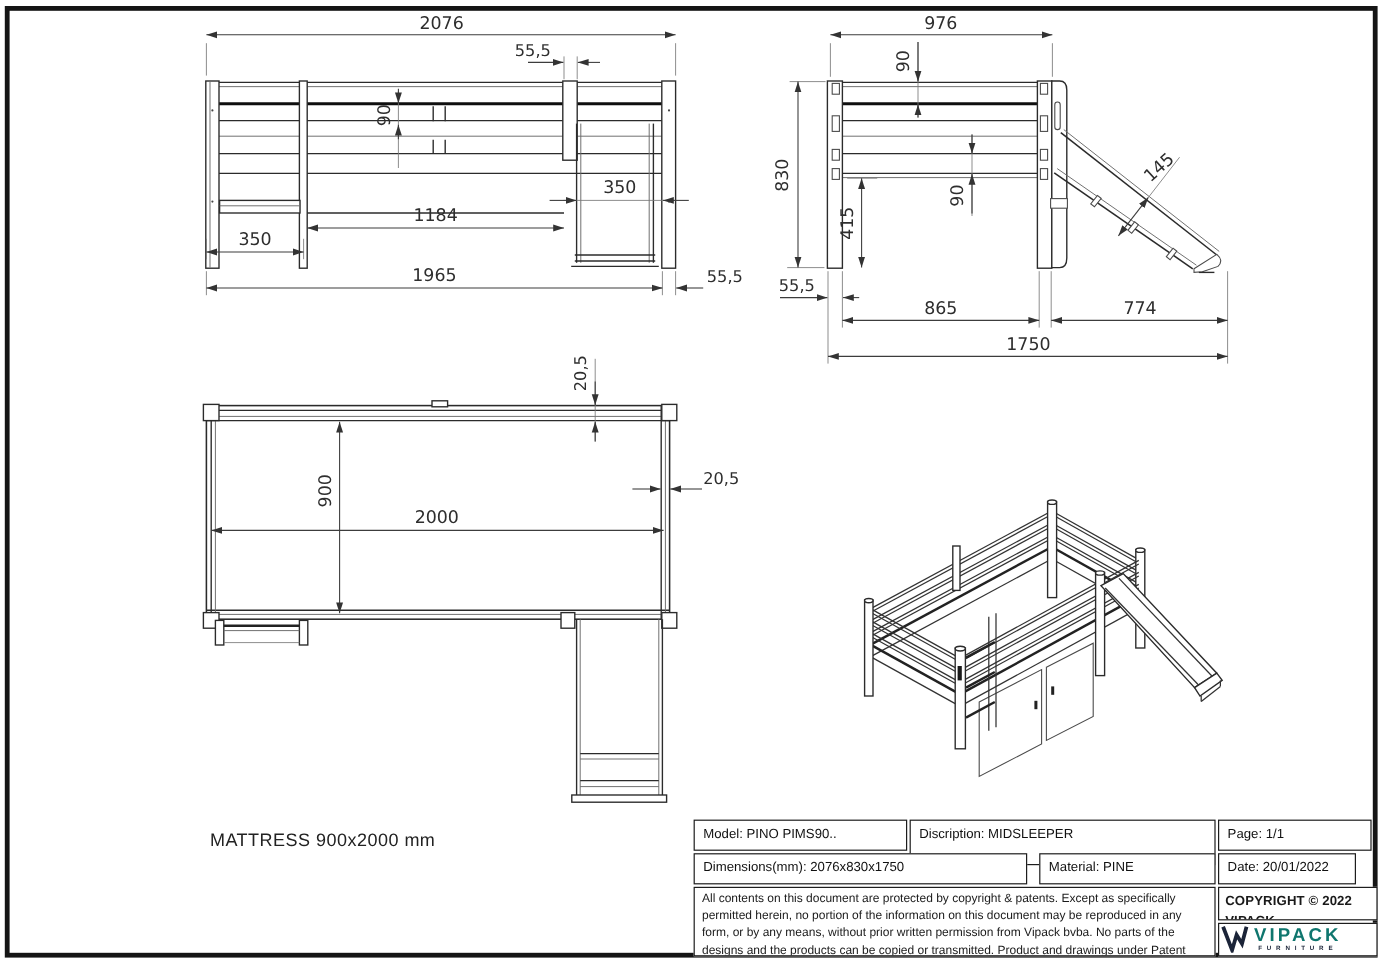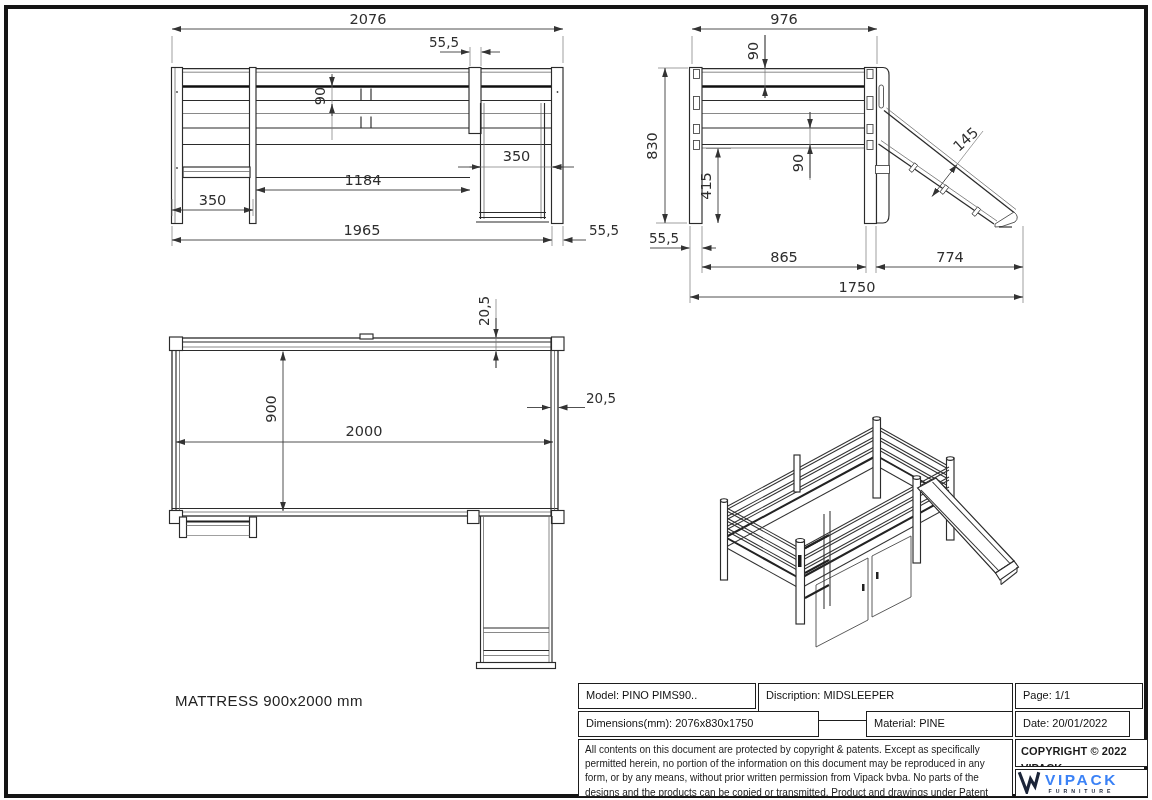--- a/index.html
+++ b/index.html
@@ -25,21 +25,21 @@
   
   .tb{position:absolute;left:578px;top:683px;width:570px;height:114px;font-size:11px;color:#111;padding-left:29px;}
   .tb .cell{position:absolute;border:1.5px solid #1d1d1d;background:#fff;box-sizing:border-box;
             padding:5px 7px 0;white-space:nowrap;overflow:hidden;}
   .tb .cell span{margin-right:3px;}
   .c-copy{font-size:10px;line-height:1.42;white-space:normal !important;padding:3px 6px 0 !important;color:#1a1a1a;}
   .c-cr{font-size:11px;font-weight:bold;line-height:1.55;white-space:normal !important;padding:3px 5px 0 !important;
         color:#1a1a1a;letter-spacing:.1px;}
   .c-logo{display:flex;align-items:center;justify-content:center;gap:6px;padding:0 !important;}
   .brandcol{display:flex;flex-direction:column;align-items:center;line-height:1;}
-  .brand-name{font-weight:bold;font-size:15.5px;letter-spacing:2.6px;color:#3b82f6;}
+  .brand-name{font-weight:bold;font-size:15.5px;letter-spacing:2.6px;color:#0f766e;}
   .brand-tag{font-size:5.2px;letter-spacing:4.0px;color:#1b2438;margin-top:2px;font-weight:bold;}
 </style>
 </head>
 <body>
 
 <div class="canvas">
   <div class="frame"></div>
 
   <svg width="1152" height="800" viewBox="0 0 1152 800">
     <defs>
@@ -339,21 +339,21 @@
   <div class="tb">
     <div class="cell" style="left:0;top:0;width:178px;height:26px;">
       <span>Model:</span><span>PINO PIMS90..</span>
     </div>
     <div class="cell" style="left:180px;top:0;width:255px;height:38px;">
       <span>Discription:</span><span>MIDSLEEPER</span>
     </div>
     <div class="cell" style="left:437px;top:0;width:128px;height:26px;">
       <span>Page:</span><span>1/1</span>
     </div>
-    <div class="cell" style="left:0;top:28px;width:241px;height:26px;">
+    <div class="cell" style="left:0;top:28px;width:278px;height:26px;">
       <span>Dimensions(mm):</span><span>2076x830x1750</span>
     </div>
     <div class="cell" style="left:288px;top:28px;width:147px;height:26px;">
       <span>Material:</span><span>PINE</span>
     </div>
     <div class="cell" style="left:437px;top:28px;width:115px;height:26px;">
       <span>Date:</span><span>20/01/2022</span>
     </div>
     <div class="cell c-copy" style="left:0;top:56px;width:435px;height:58px;">All contents on this document are protected by copyright &amp; patents. Except as specifically permitted herein, no portion of the information on this document may be reproduced in any form, or by any means, without prior written permission from Vipack bvba. No parts of the designs and the products can be copied or transmitted. Product and drawings under Patent and Copyright.</div>
     <div class="cell c-cr" style="left:437px;top:56px;width:133px;height:28px;">

